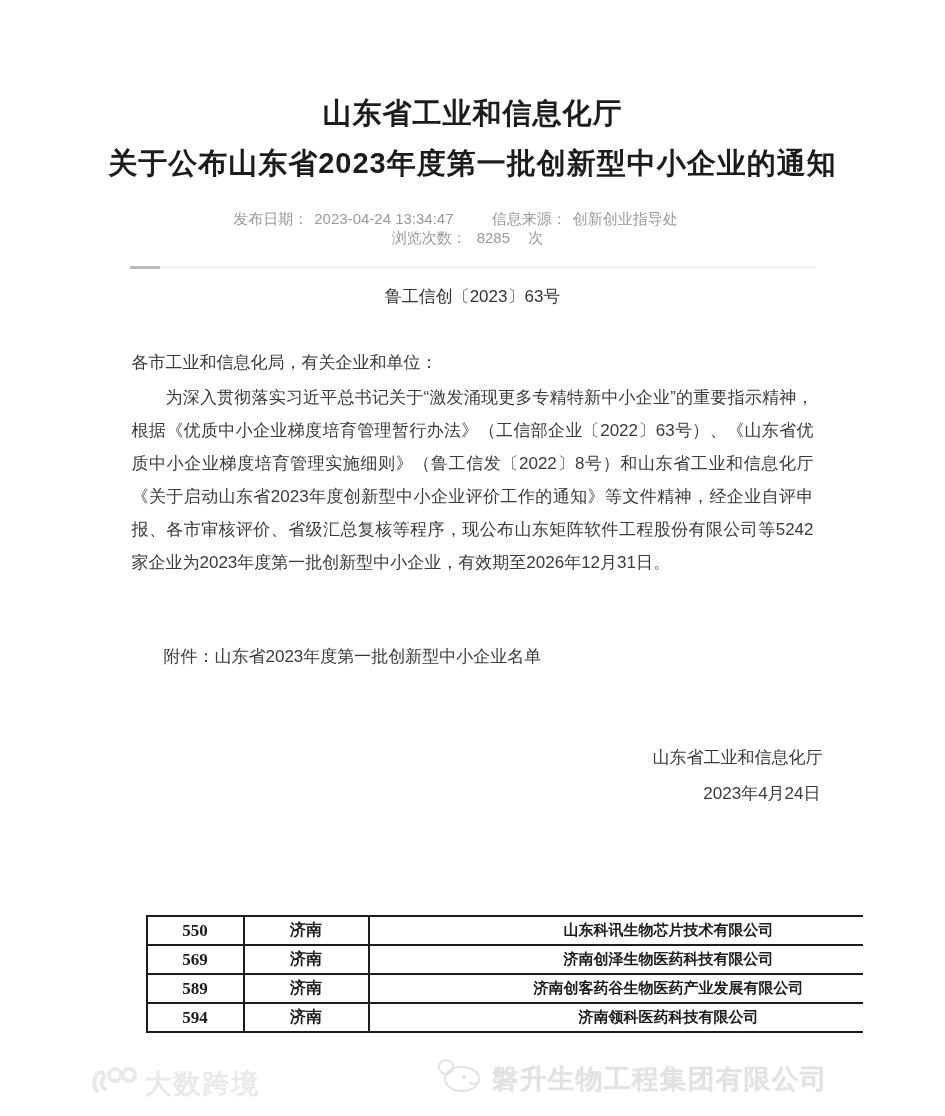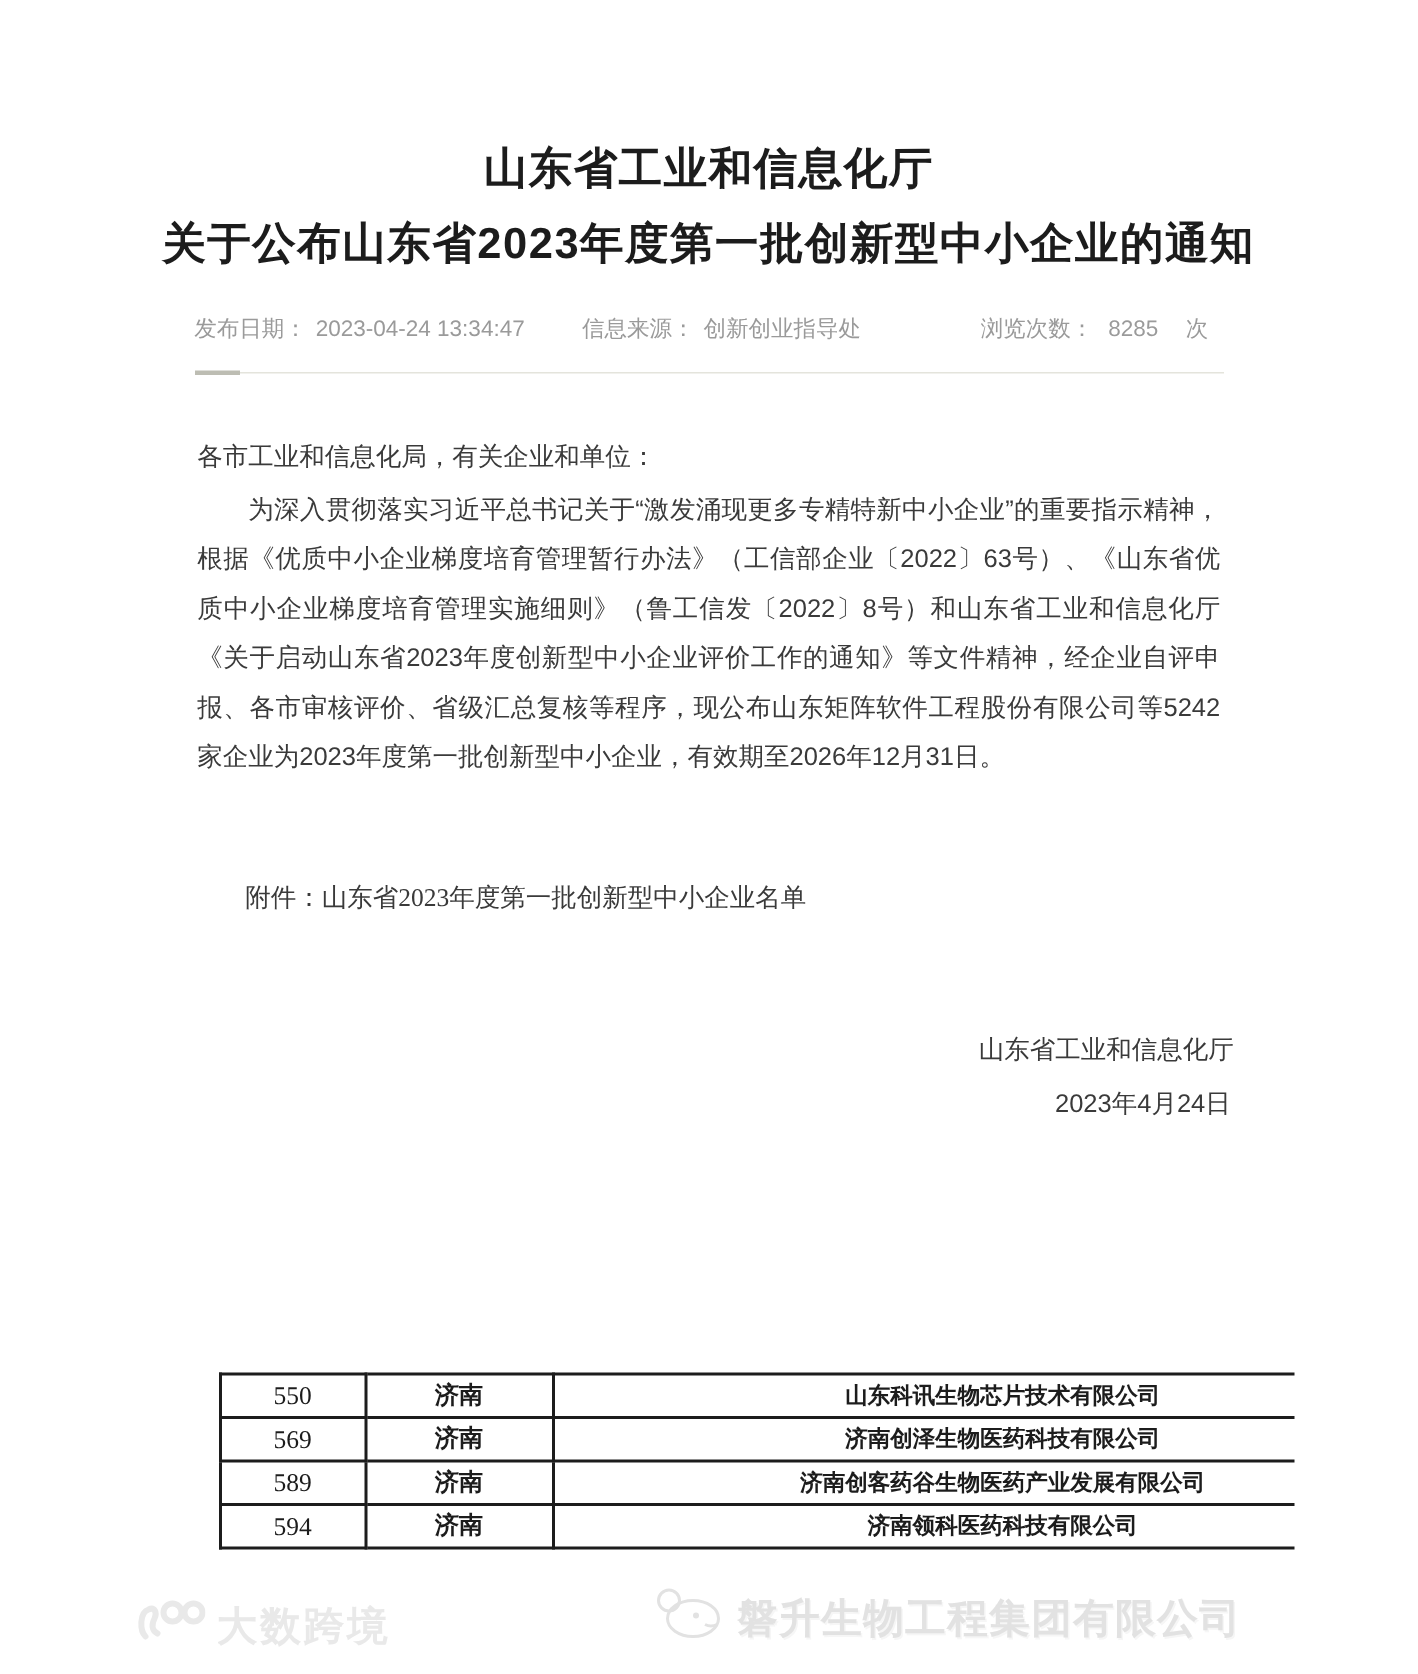--- a/index.html
+++ b/index.html
@@ -22,20 +22,21 @@
     letter-spacing: 1px;
   }
   .meta-row {
     display: flex;
     justify-content: space-between;
     align-items: center;
     padding: 0 47px;
     margin-top: 22px;
     font-size: 15px;
     color: #9a9a9a;
+    flex-direction: column;
   }
   .meta-left span { margin-right: 6px; }
   .meta-left .meta-item { margin-right: 28px; }
   .meta-right span { margin-right: 10px; }
   .divider-wrap { position: relative; margin: 18px 47px 0 47px; height: 3px; }
   .divider { position: absolute; left: 0; right: 0; top: 1px; height: 1px; background: #e4e4dc; }
   .divider-accent { position: absolute; left: 0; top: 0; width: 30px; height: 3px; background: #bdbdb3; }
   .doc-number {
     text-align: center;
     margin-top: 16px;
@@ -51,21 +52,20 @@
     text-align: justify;
   }
   .doc-body p { margin: 2px; }
   .doc-body p.indent { text-indent: 2em; }
   .attachment {
     padding: 0 47px;
     margin-top: 66px;
     font-size: 17px;
     color: #3a3a3a;
     text-indent: 2em;
-    font-family: Liberation Serif, serif;
   }
   .signature {
     padding: 0 40px;
     margin-top: 72px;
     text-align: right;
     font-size: 17px;
     color: #3a3a3a;
     line-height: 36px;
   }
   .signature .sig-date { padding-right: 2px; }
@@ -76,20 +76,21 @@
     width: 824px;
     border-collapse: collapse;
     table-layout: fixed;
   }
   .company-table td {
     border: 2px solid #1c1c1c;
     height: 29px;
     text-align: center;
     vertical-align: middle;
     padding: 0 4px;
+    font-weight: bold;
   }
   .company-table .col-no { width: 97px; }
   .company-table .col-city { width: 125px; }
   .company-table td.cell-no {
     font-family: "Liberation Serif", serif;
     font-size: 17px;
     color: #1c1c1c;
   }
   .company-table td.cell-city {
     font-size: 16px;
@@ -147,20 +148,21 @@
     <div class="meta-right">
       <span>浏览次数：</span><span>8285</span>&nbsp;&nbsp;<span>次</span>
     </div>
   </div>
 
   <div class="divider-wrap">
     <div class="divider"></div>
     <div class="divider-accent"></div>
   </div>
 
+  <div class="doc-number">鲁工信创〔2023〕63号</div>
 
   <div class="doc-body">
     <p>各市工业和信息化局，有关企业和单位：</p>
     <p class="indent">为深入贯彻落实习近平总书记关于“激发涌现更多专精特新中小企业”的重要指示精神，根据《优质中小企业梯度培育管理暂行办法》（工信部企业〔2022〕63号）、《山东省优质中小企业梯度培育管理实施细则》（鲁工信发〔2022〕8号）和山东省工业和信息化厅《关于启动山东省2023年度创新型中小企业评价工作的通知》等文件精神，经企业自评申报、各市审核评价、省级汇总复核等程序，现公布山东矩阵软件工程股份有限公司等5242家企业为2023年度第一批创新型中小企业，有效期至2026年12月31日。</p>
   </div>
 
   <div class="attachment">附件：山东省2023年度第一批创新型中小企业名单</div>
 
   <div class="signature">
     <div class="sig-org">山东省工业和信息化厅</div>

